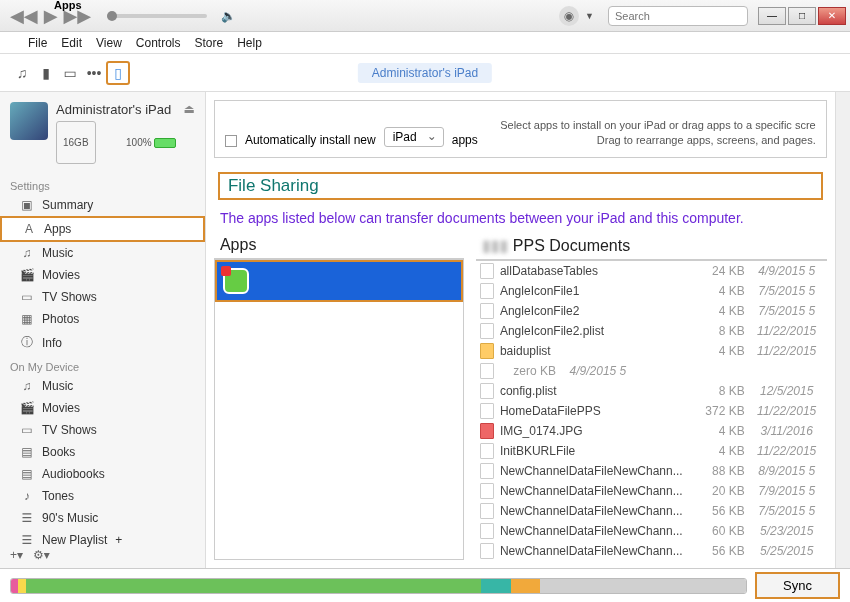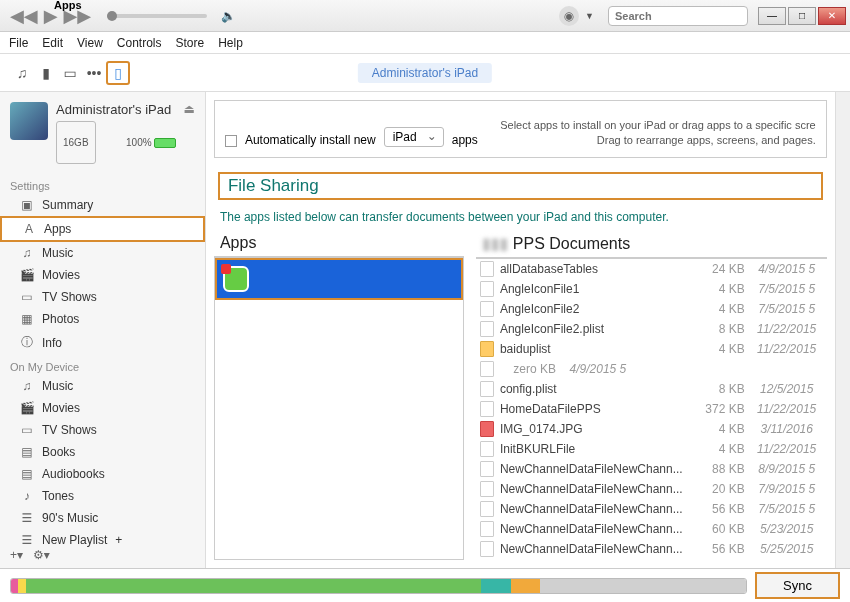--- a/index.html
+++ b/index.html
@@ -8,27 +8,27 @@
 
 .title-bar { height: 32px; background: linear-gradient(#f7f7f7,#e8e8e8); display:flex; align-items:center; border-bottom:1px solid #ccc; }
 .playback { display:flex; gap:6px; margin-left:10px; align-items:center; }
 .play-btn { color:#888; font-size:18px; }
 .track-slider { width:100px; height:4px; background:#ccc; border-radius:2px; margin-left:10px; position:relative;}
 .track-slider::after{content:"";position:absolute;left:0;top:-3px;width:10px;height:10px;border-radius:50%;background:#888;}
 .vol { width:14px; height:14px; margin-left:8px; color:#888; }
 .apple-logo { flex:1; text-align:center; font-size:20px; color:#777;}
 .user { width:20px; height:20px; border-radius:50%; background:#ddd; margin-right:6px; display:flex;align-items:center;justify-content:center;color:#666;font-size:12px;}
 .dd { color:#555; font-size:9px; margin-right:14px;}
-.search { width:140px; height:20px; border:1px solid #bbb; border-radius:4px; padding:0 6px; font-size:11px; margin-right:10px;font-weight:bold;}
+.search { width:140px; height:20px; border:1px solid #bbb; border-radius:4px; padding:0 6px; font-size:11px; margin-right:10px;}
 .wincontrols { display:flex; gap:2px; margin-right:4px; }
 .winbtn { width:28px; height:18px; border:1px solid #999; background:linear-gradient(#f0f0f0,#ddd); display:flex;align-items:center;justify-content:center;font-size:10px;}
 .winbtn.close { background:linear-gradient(#e98,#c44); color:#fff; border-color:#a33;}
 
 
-.menu-bar { height:22px; display:flex; gap:14px; padding:0 9px; align-items:center; font-size:12px; color:#222; border-bottom:1px solid #ddd;}
+.menu-bar { height:22px; display:flex; gap:14px; padding:0 28px; align-items:center; font-size:12px; color:#222; border-bottom:1px solid #ddd;}
 
 
 .media-bar { height:38px; display:flex; align-items:center; padding:0 10px; border-bottom:1px solid #ddd; position:relative;}
 .media-bar span { width:24px; text-align:center; color:#555; font-size:14px;}
 .media-bar .device { border:2px solid #d88b2e; border-radius:3px; padding:2px 4px; color:#4a90e2;}
 .device-pill { position:absolute; left:50%; transform:translateX(-50%); background:#e8f0fb; color:#4a7ec9; padding:3px 14px; border-radius:3px; font-size:12px;}
 
 
 .body { display:flex; height:476px; }
 .sidebar { width:216px; background:#f6f6f6; border-right:1px solid #ddd; overflow:hidden; position:relative;}
@@ -47,21 +47,21 @@
 .main { flex:1; position:relative; background:#fff; display:flex; flex-direction:column;}
 .scroll-stub { width:16px; background:#f0f0f0; border-left:1px solid #ddd;}
 .top-box { border:1px solid #ccc; margin:8px 8px 0 8px; padding:10px; height:58px; display:flex; align-items:flex-end; gap:8px;}
 .chk { width:12px; height:12px; border:1px solid #999;}
 .sel { border:1px solid #bbb; padding:2px 26px 2px 8px; font-size:12px; border-radius:3px; background:#fff; position:relative;}
 .sel::after{content:"⌄"; position:absolute; right:6px; top:1px; color:#666;}
 .hint { font-size:11px; color:#555; margin-left:auto; text-align:right; line-height:1.3;}
 
 .fs-head { font-size:17px; color:#0f766e; padding:16px 12px 4px; border-bottom:1px solid #ddd; margin:0 8px;}
 .fs-head.wrap { border:2px solid #d88b2e; display:inline-block; padding:2px 8px; margin:14px 12px 4px;}
-.fs-sub { font-size:12px; color:#0f766e; padding:6px 14px;}
+.fs-sub { font-size:14px; color:#6d28d9; padding:6px 14px;}
 .two-col { display:flex; flex:1; min-height:0; padding:0 8px 8px;}
 .col { flex:1; display:flex; flex-direction:column; min-width:0;}
 .col h3 { font-size:16px; font-weight:normal; color:#222; padding:4px 6px; border-bottom:1px solid #ccc;}
 .apps-list { border:1px solid #ccc; flex:1; overflow:hidden;}
 .app-row { display:flex; align-items:center; gap:8px; padding:6px; }
 .app-row.sel-row { background:#1a63d9; color:#fff; border:2px solid #d88b2e;}
 .app-ic { width:26px; height:26px; background:#6c4; border-radius:6px; border:2px solid #fff; position:relative;}
 .app-ic::before{content:""; position:absolute; top:-4px; left:-4px; width:10px; height:10px; background:#e33; border-radius:2px;}
 .doc-list { border-top:1px solid #ccc; flex:1; overflow:hidden; font-size:12px;}
 .doc-row { display:flex; align-items:center; gap:6px; padding:2px 4px; color:#444;}

